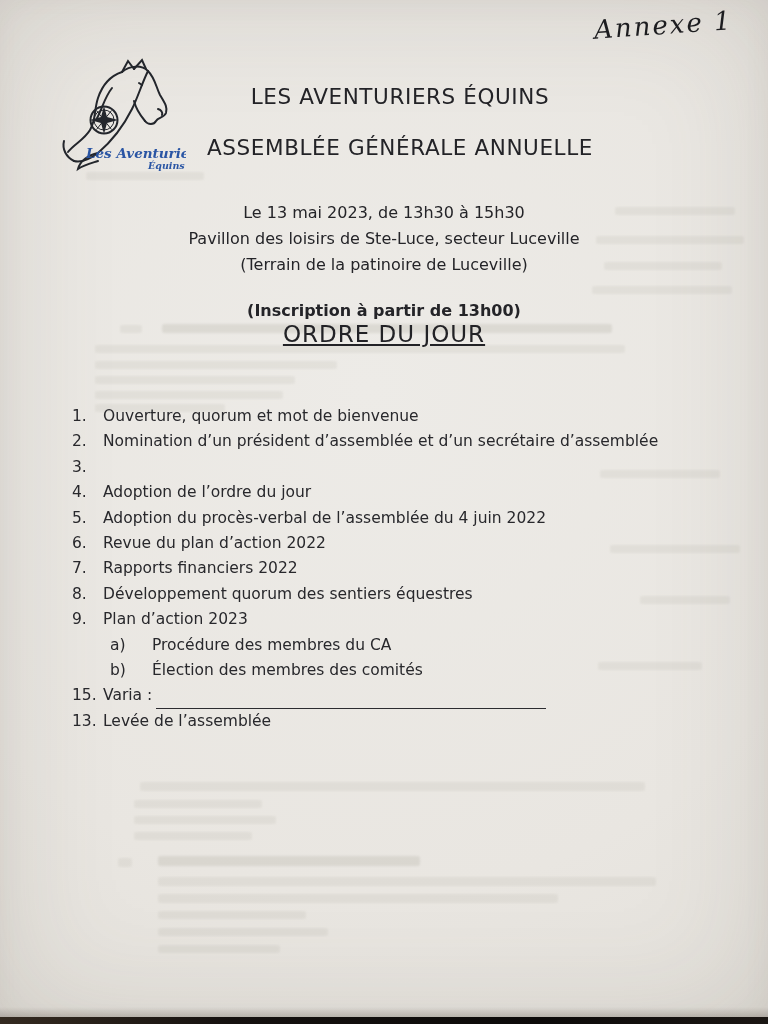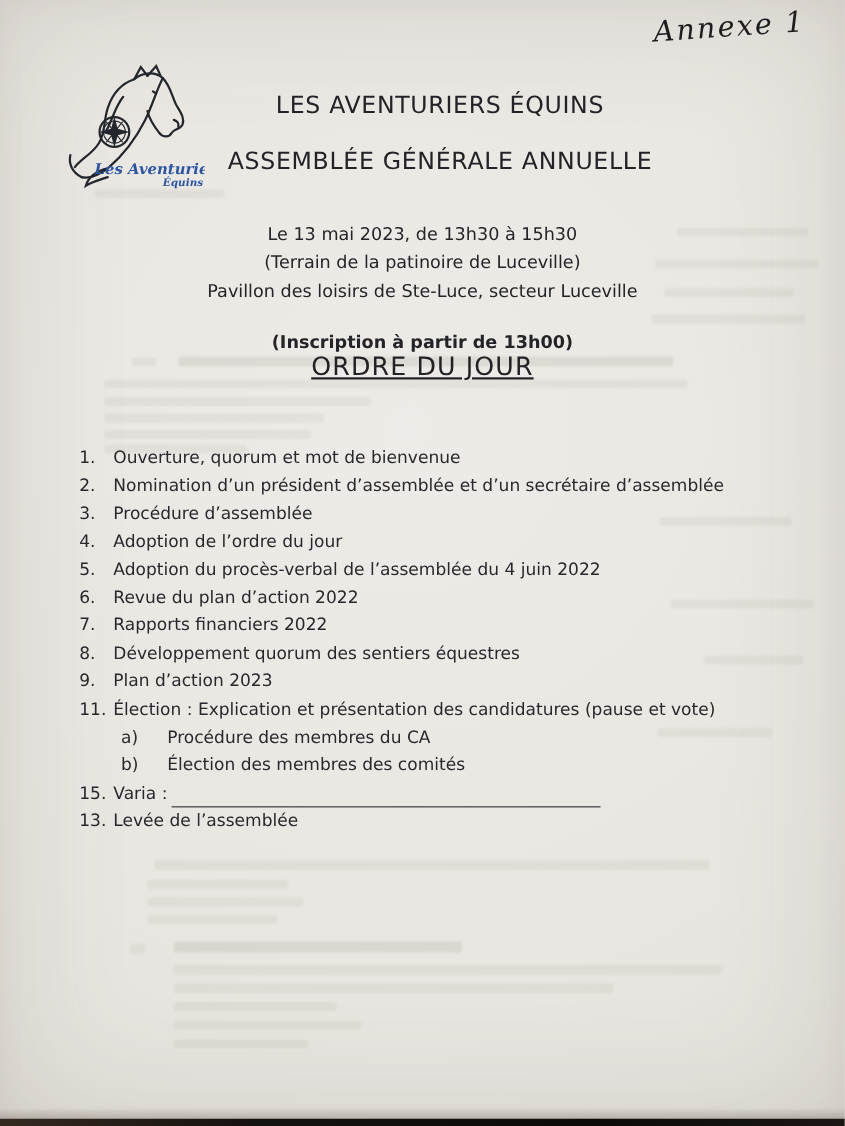--- a/index.html
+++ b/index.html
@@ -122,39 +122,38 @@
   </g>
   <text class="logo-script" x="36" y="102" font-size="13.5">Les Aventuriers</text>
   <text class="logo-script" x="98" y="113" font-size="9.5">Équins</text>
 </svg>
 
 <div class="title-line title-1">LES AVENTURIERS ÉQUINS</div>
 <div class="title-line title-2">ASSEMBLÉE GÉNÉRALE ANNUELLE</div>
 
 <div class="details">
   <div>Le 13 mai 2023, de 13h30 à 15h30</div>
+  <div>Pavillon des loisirs de Ste-Luce, secteur Luceville</div>
   <div>(Terrain de la patinoire de Luceville)</div>
-  <div>Pavillon des loisirs de Ste-Luce, secteur Luceville</div>
   <div class="bold">(Inscription à partir de 13h00)</div>
 </div>
 
 <div class="ordre">ORDRE DU JOUR</div>
 
 <div class="agenda">
     <div class="agenda-row">
       <span class="num">1.</span>
       <span>Ouverture, quorum et mot de bienvenue</span>
     </div>
     <div class="agenda-row">
       <span class="num">2.</span>
       <span>Nomination d’un président d’assemblée et d’un secrétaire d’assemblée</span>
     </div>
     <div class="agenda-row">
       <span class="num">3.</span>
-      <span>Procédure d’assemblée</span>
     </div>
     <div class="agenda-row">
       <span class="num">4.</span>
       <span>Adoption de l’ordre du jour</span>
     </div>
     <div class="agenda-row">
       <span class="num">5.</span>
       <span>Adoption du procès-verbal de l’assemblée du 4 juin 2022</span>
     </div>
     <div class="agenda-row">
@@ -166,24 +165,20 @@
       <span>Rapports financiers 2022</span>
     </div>
     <div class="agenda-row">
       <span class="num">8.</span>
       <span>Développement quorum des sentiers équestres</span>
     </div>
     <div class="agenda-row">
       <span class="num">9.</span>
       <span>Plan d’action 2023</span>
     </div>
-    <div class="agenda-row">
-      <span class="num">11.</span>
-      <span>Élection : Explication et présentation des candidatures (pause et vote)</span>
-    </div>
     <div class="agenda-row sub">
       <span class="num">a)</span>
       <span>Procédure des membres du CA</span>
     </div>
     <div class="agenda-row sub">
       <span class="num">b)</span>
       <span>Élection des membres des comités</span>
     </div>
     <div class="agenda-row">
       <span class="num">15.</span>

